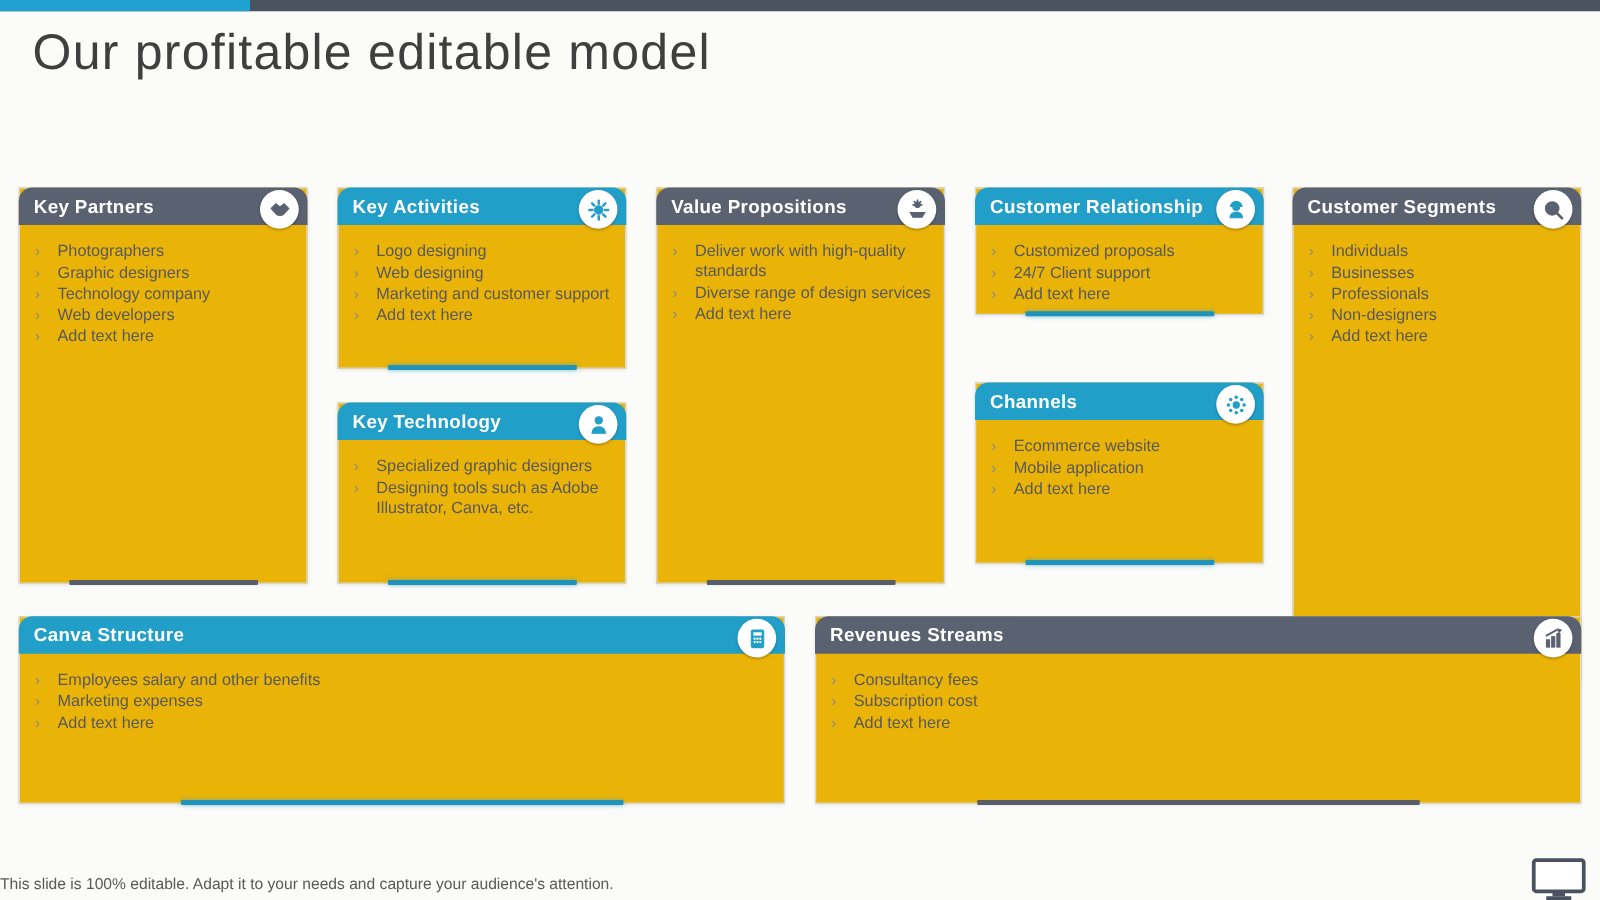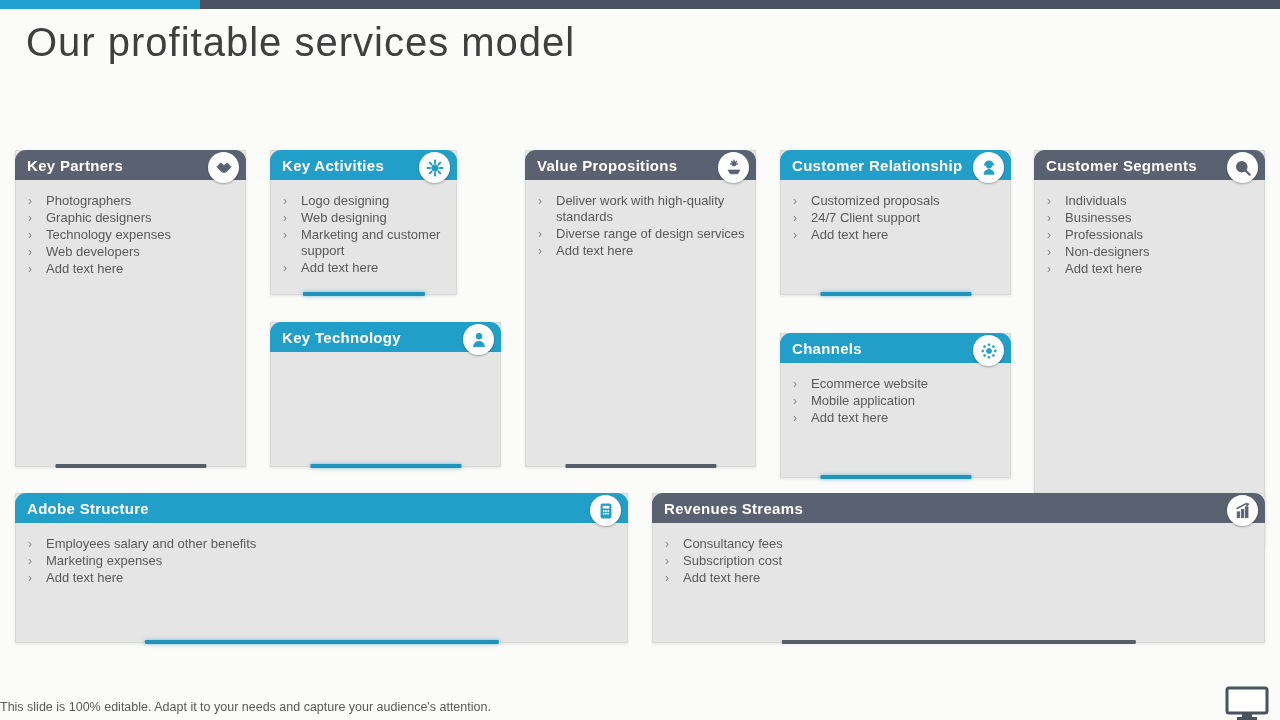--- a/index.html
+++ b/index.html
@@ -11,21 +11,21 @@
   .topbar { position:absolute; top:0; left:0; width:1280px; height:9px; background:#4a5260; }
   .topbar .accent { position:absolute; top:0; left:0; width:200px; height:9px; background:#1fa2cf; }
 
   
   .page-title { position:absolute; left:26px; top:20px; font-size:40px; font-weight:400;
     color:#3f3f3f; letter-spacing:1px; }
   .page-subtitle { position:absolute; left:26px; top:85px; width:1230px; font-size:12px;
     color:#595959; letter-spacing:.2px; }
 
   
-  .card { position:absolute; background:#e5e5e5; border:1px solid #d9d9d9;
+  .card { position:absolute; background:#eab308; border:1px solid #d9d9d9;
     box-shadow:0 1px 3px rgba(0,0,0,.10); }
   .card-header { position:absolute; top:-1px; left:-1px; right:-1px; height:30px;
     border-radius:11px 11px 0 0; display:flex; align-items:center; padding:0 12px; }
   .card.blue .card-header { background:#219fc8; }
   .card.gray .card-header { background:#5a6170; }
   .card-title { color:#ffffff; font-weight:700; font-size:15px; letter-spacing:.3px; white-space:nowrap; }
   .icon-circle { position:absolute; right:7px; top:2px; width:31px; height:31px; background:#ffffff;
     border-radius:50%; box-shadow:0 1px 2px rgba(0,0,0,.3); display:flex; align-items:center;
     justify-content:center; }
   .card.blue .icon-circle svg .ic { fill:#219fc8; stroke:#219fc8; }
@@ -39,57 +39,57 @@
     font-size:12px; }
 
   .accent-bar { position:absolute; bottom:-2px; left:50%; transform:translateX(-50%);
     width:66%; height:4px; border-radius:1px; }
   .card.blue .accent-bar { background:#1f93ba; box-shadow:0 0 4px rgba(33,159,200,.55); }
   .card.gray .accent-bar { background:#575d69; }
   .card.wide .accent-bar { width:58%; }
 
   
   #key-partners          { left:15px;   top:150px; width:231px; height:317px; }
-  #key-activities        { left:270px;  top:150px; width:187px; height:145px; }
+  #key-activities        { left:270px;  top:150px; width:231px; height:145px; }
   #key-resources         { left:270px;  top:322px; width:231px; height:145px; }
   #value-propositions    { left:525px;  top:150px; width:231px; height:317px; }
-  #customer-relationship { left:780px;  top:150px; width:231px; height:145px; }
-  #channels              { left:780px;  top:333px; width:231px; height:145px; }
+  #customer-relationship { left:780px;  top:150px; width:231px; height:102px; }
+  #channels              { left:780px;  top:306px; width:231px; height:145px; }
   #customer-segments     { left:1034px; top:150px; width:231px; height:395px; }
   #cost-structure        { left:15px;   top:493px; width:613px; height:150px; }
   #revenues-streams      { left:652px;  top:493px; width:613px; height:150px; }
 
   .footer-note { position:absolute; left:0; top:700px; width:1280px; text-align:left;
     font-size:12.5px; color:#595959; }
   .monitor { position:absolute; right:10px; bottom:0; width:46px; height:34px; }
 </style>
 </head>
 <body>
 
 <div class="slide">
 
   <div class="topbar">
     <div class="accent"></div>
   </div>
 
-  <h1 class="page-title">Our profitable services model</h1>
+  <h1 class="page-title">Our profitable editable model</h1>
 
   <section class="card gray" id="key-partners">
     <header class="card-header">
       <span class="card-title">Key Partners</span>
       <span class="icon-circle">
         <svg width="20" height="20" viewBox="0 0 24 24">
             <path class="ic" d="M3.5 10.5 L8 6 L12 9 L16 6 L20.5 10.5 L15 16.5 L12 17.5 L9 16.5 Z"></path>
           </svg>
       </span>
     </header>
     <ul class="card-list">
       <li>Photographers</li>
       <li>Graphic designers</li>
-      <li>Technology expenses</li>
+      <li>Technology company</li>
       <li>Web developers</li>
       <li>Add text here</li>
     </ul>
     <span class="accent-bar"></span>
   </section>
 
   <section class="card blue" id="key-activities">
     <header class="card-header">
       <span class="card-title">Key Activities</span>
       <span class="icon-circle">
@@ -120,20 +120,24 @@
   <section class="card blue" id="key-resources">
     <header class="card-header">
       <span class="card-title">Key Technology</span>
       <span class="icon-circle">
         <svg width="20" height="20" viewBox="0 0 24 24">
           <circle class="ic" cx="12" cy="7.5" r="3.5"></circle>
           <path class="ic" d="M5.5 20 c0-4 3-6.3 6.5-6.3 s6.5 2.3 6.5 6.3 z"></path>
         </svg>
       </span>
     </header>
+    <ul class="card-list">
+      <li>Specialized graphic designers</li>
+      <li>Designing tools such as Adobe Illustrator, Canva, etc.</li>
+    </ul>
     <span class="accent-bar"></span>
   </section>
 
   <section class="card gray" id="value-propositions">
     <header class="card-header">
       <span class="card-title">Value Propositions</span>
       <span class="icon-circle">
         <svg width="20" height="20" viewBox="0 0 24 24">
           <circle class="ic" cx="12" cy="7" r="2.6"></circle>
           <g class="ic ic-stroke" stroke-width="1.6" stroke-linecap="round">
@@ -219,21 +223,21 @@
       <li>Businesses</li>
       <li>Professionals</li>
       <li>Non-designers</li>
       <li>Add text here</li>
     </ul>
     <span class="accent-bar"></span>
   </section>
 
   <section class="card blue wide" id="cost-structure">
     <header class="card-header">
-      <span class="card-title">Adobe Structure</span>
+      <span class="card-title">Canva Structure</span>
       <span class="icon-circle">
         <svg width="20" height="20" viewBox="0 0 24 24">
           <rect class="ic" x="6" y="3.5" width="12" height="17" rx="1.5"></rect>
           <rect x="8" y="5.8" width="8" height="3.2" fill="#ffffff"></rect>
           <g fill="#ffffff">
             <circle cx="9.3" cy="12" r="1.1"></circle>
               <circle cx="12" cy="12" r="1.1"></circle>
               <circle cx="14.7" cy="12" r="1.1"></circle>
             <circle cx="9.3" cy="15.2" r="1.1"></circle>
               <circle cx="12" cy="15.2" r="1.1"></circle>

